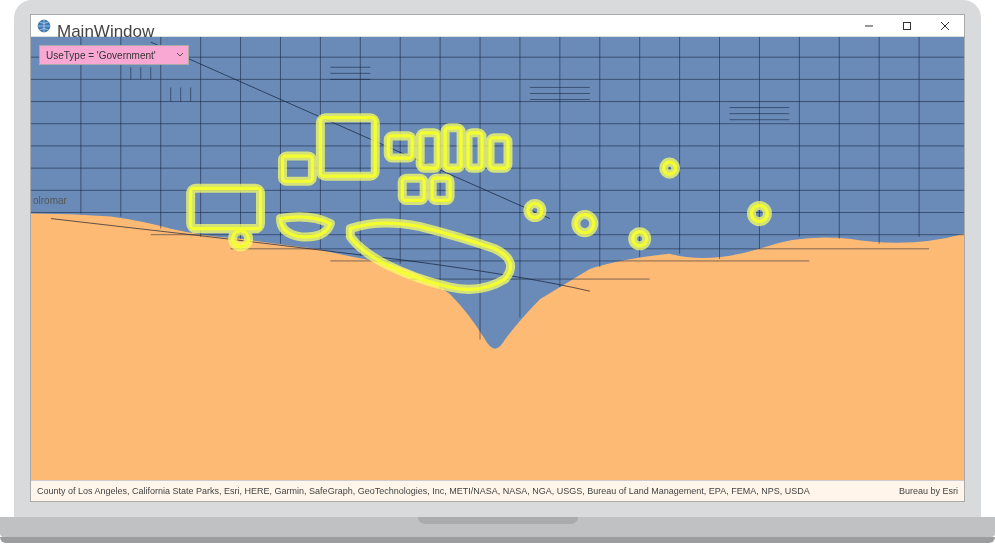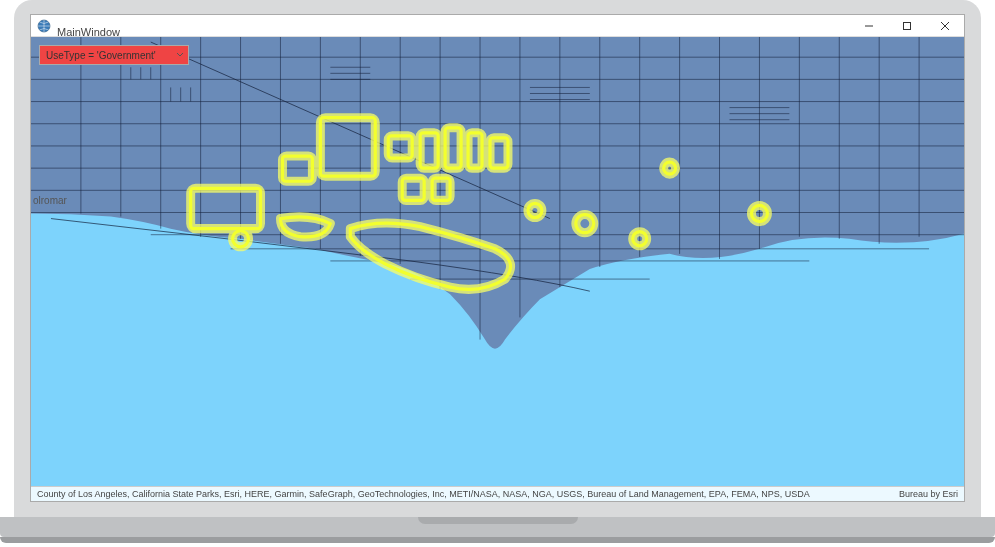--- a/index.html
+++ b/index.html
@@ -84,21 +84,21 @@
   }
   .titlebar .app-icon {
     width: 14px;
     height: 14px;
     margin-right: 6px;
     display: inline-flex;
     align-items: center;
     justify-content: center;
   }
   .title-text {
-    font-size: 11px;
+    font-size: 17px;
     color: #444;
     margin-top: 13px;
   }
   .window-controls {
     position: absolute;
     right: 0;
     top: 0;
     display: flex;
     height: 100%;
   }
@@ -112,53 +112,53 @@
     cursor: default;
   }
 
   
   .filter-dropdown {
     position: absolute;
     top: 30px;
     left: 8px;
     height: 20px;
     width: 150px;
-    background: #ef4444;
+    background: #f9a8d4;
     border: 1px solid #aaa;
     display: flex;
     align-items: center;
     padding: 0 18px 0 6px;
     font-size: 10px;
     color: #333;
     z-index: 10;
     cursor: default;
   }
   .filter-dropdown .chev {
     position: absolute;
     right: 4px;
     top: 50%;
     transform: translateY(-50%);
   }
 
   
   .map-area {
     flex: 1;
     position: relative;
-    background: #7dd3fc; 
+    background: #fdba74; 
     overflow: hidden;
   }
   .map-stack {
     position: absolute;
     inset: 0;
   }
   .map-stack svg { display: block; }
 
   
   .attribution-bar {
-    height: 15px;
+    height: 21px;
     background: rgba(255,255,255,0.85);
     border-top: 1px solid #ccc;
     display: flex;
     align-items: center;
     justify-content: space-between;
     padding: 0 6px;
     font-size: 9px;
     color: #444;
     position: absolute;
     left: 0; right: 0; bottom: 0;

